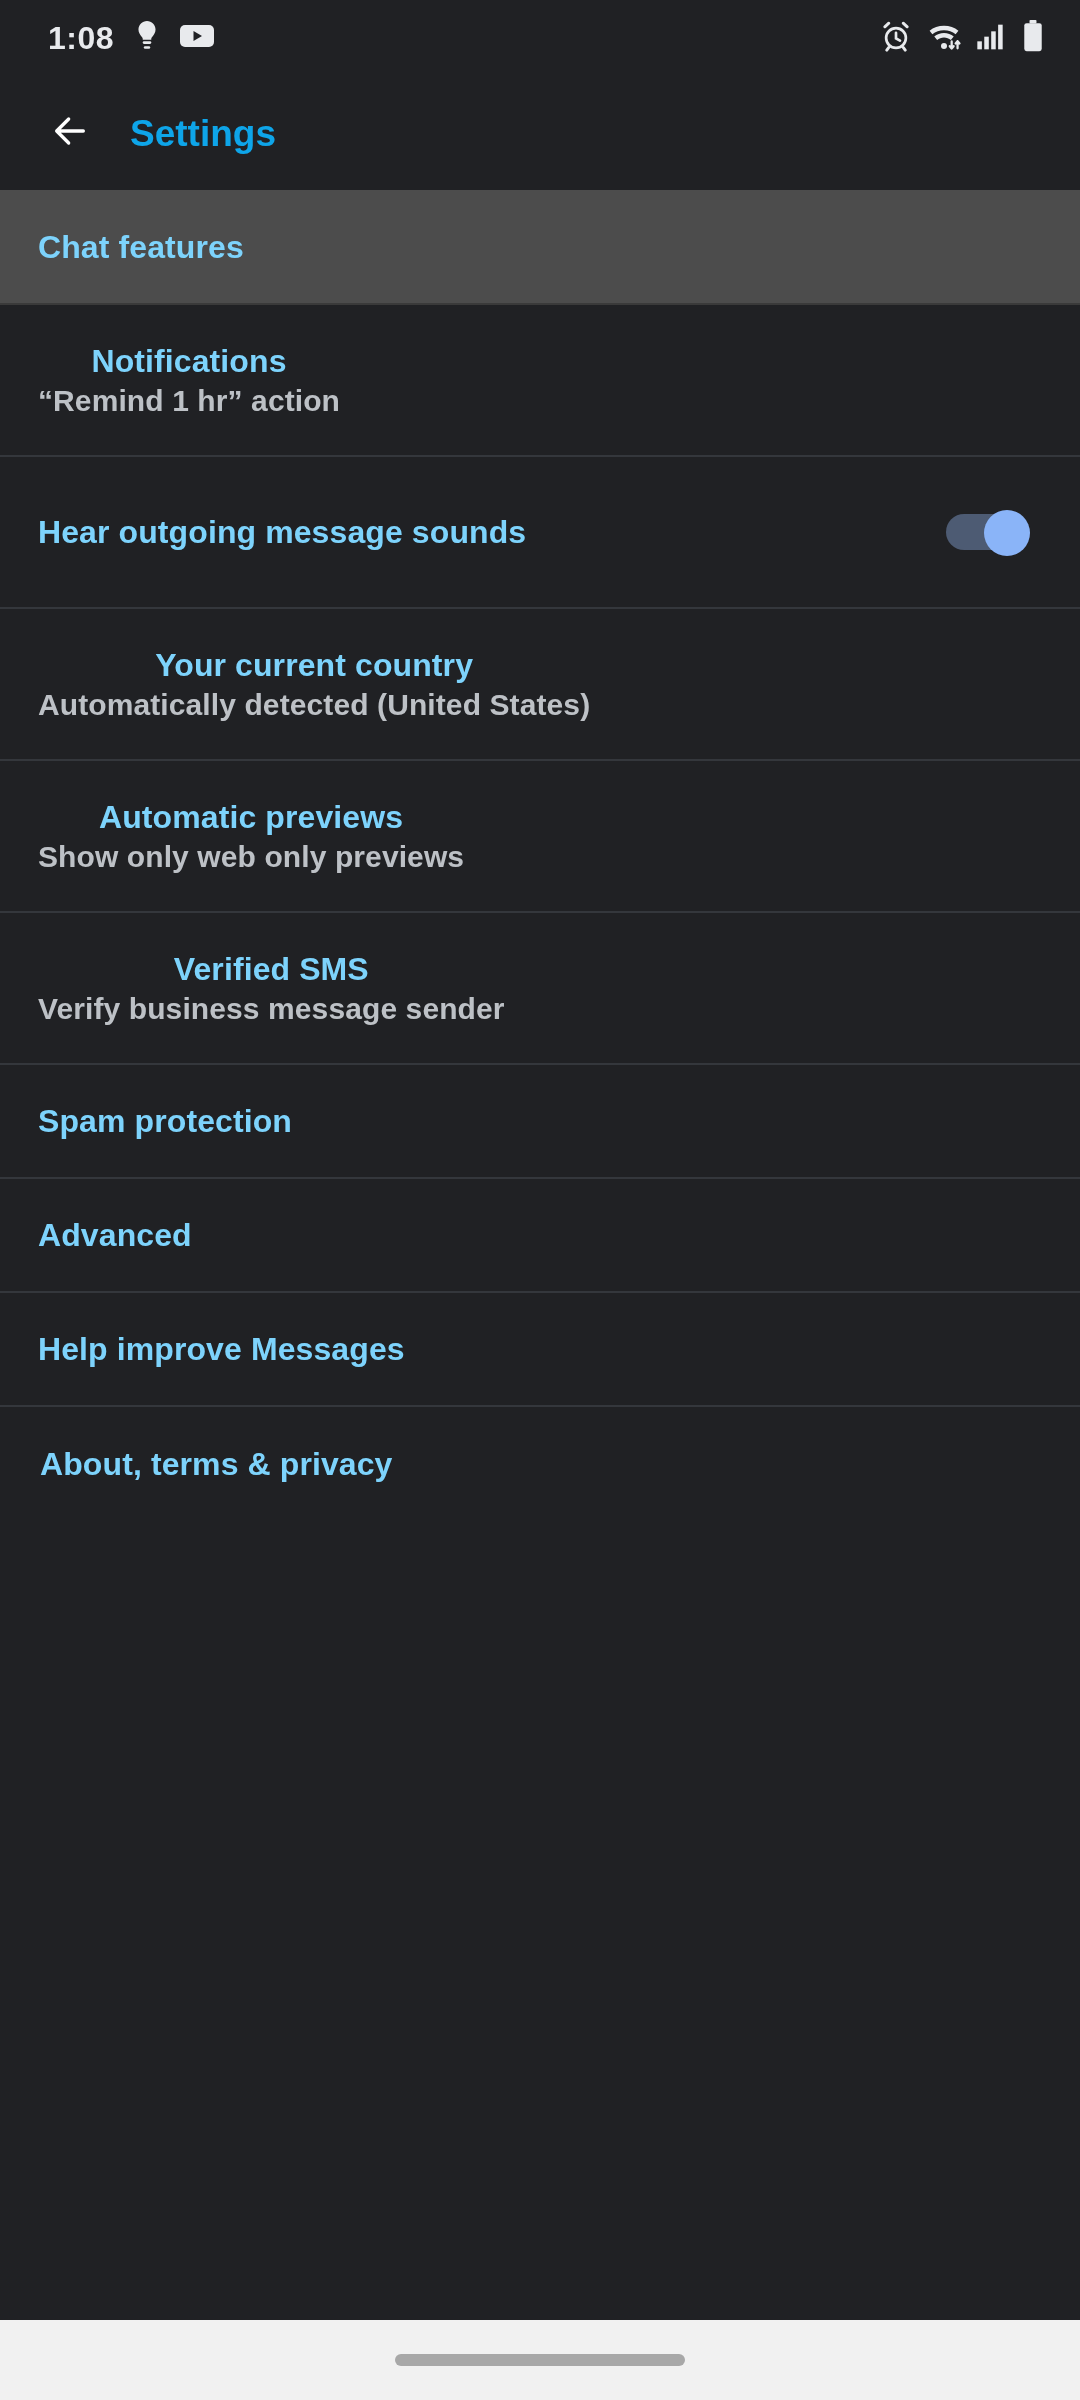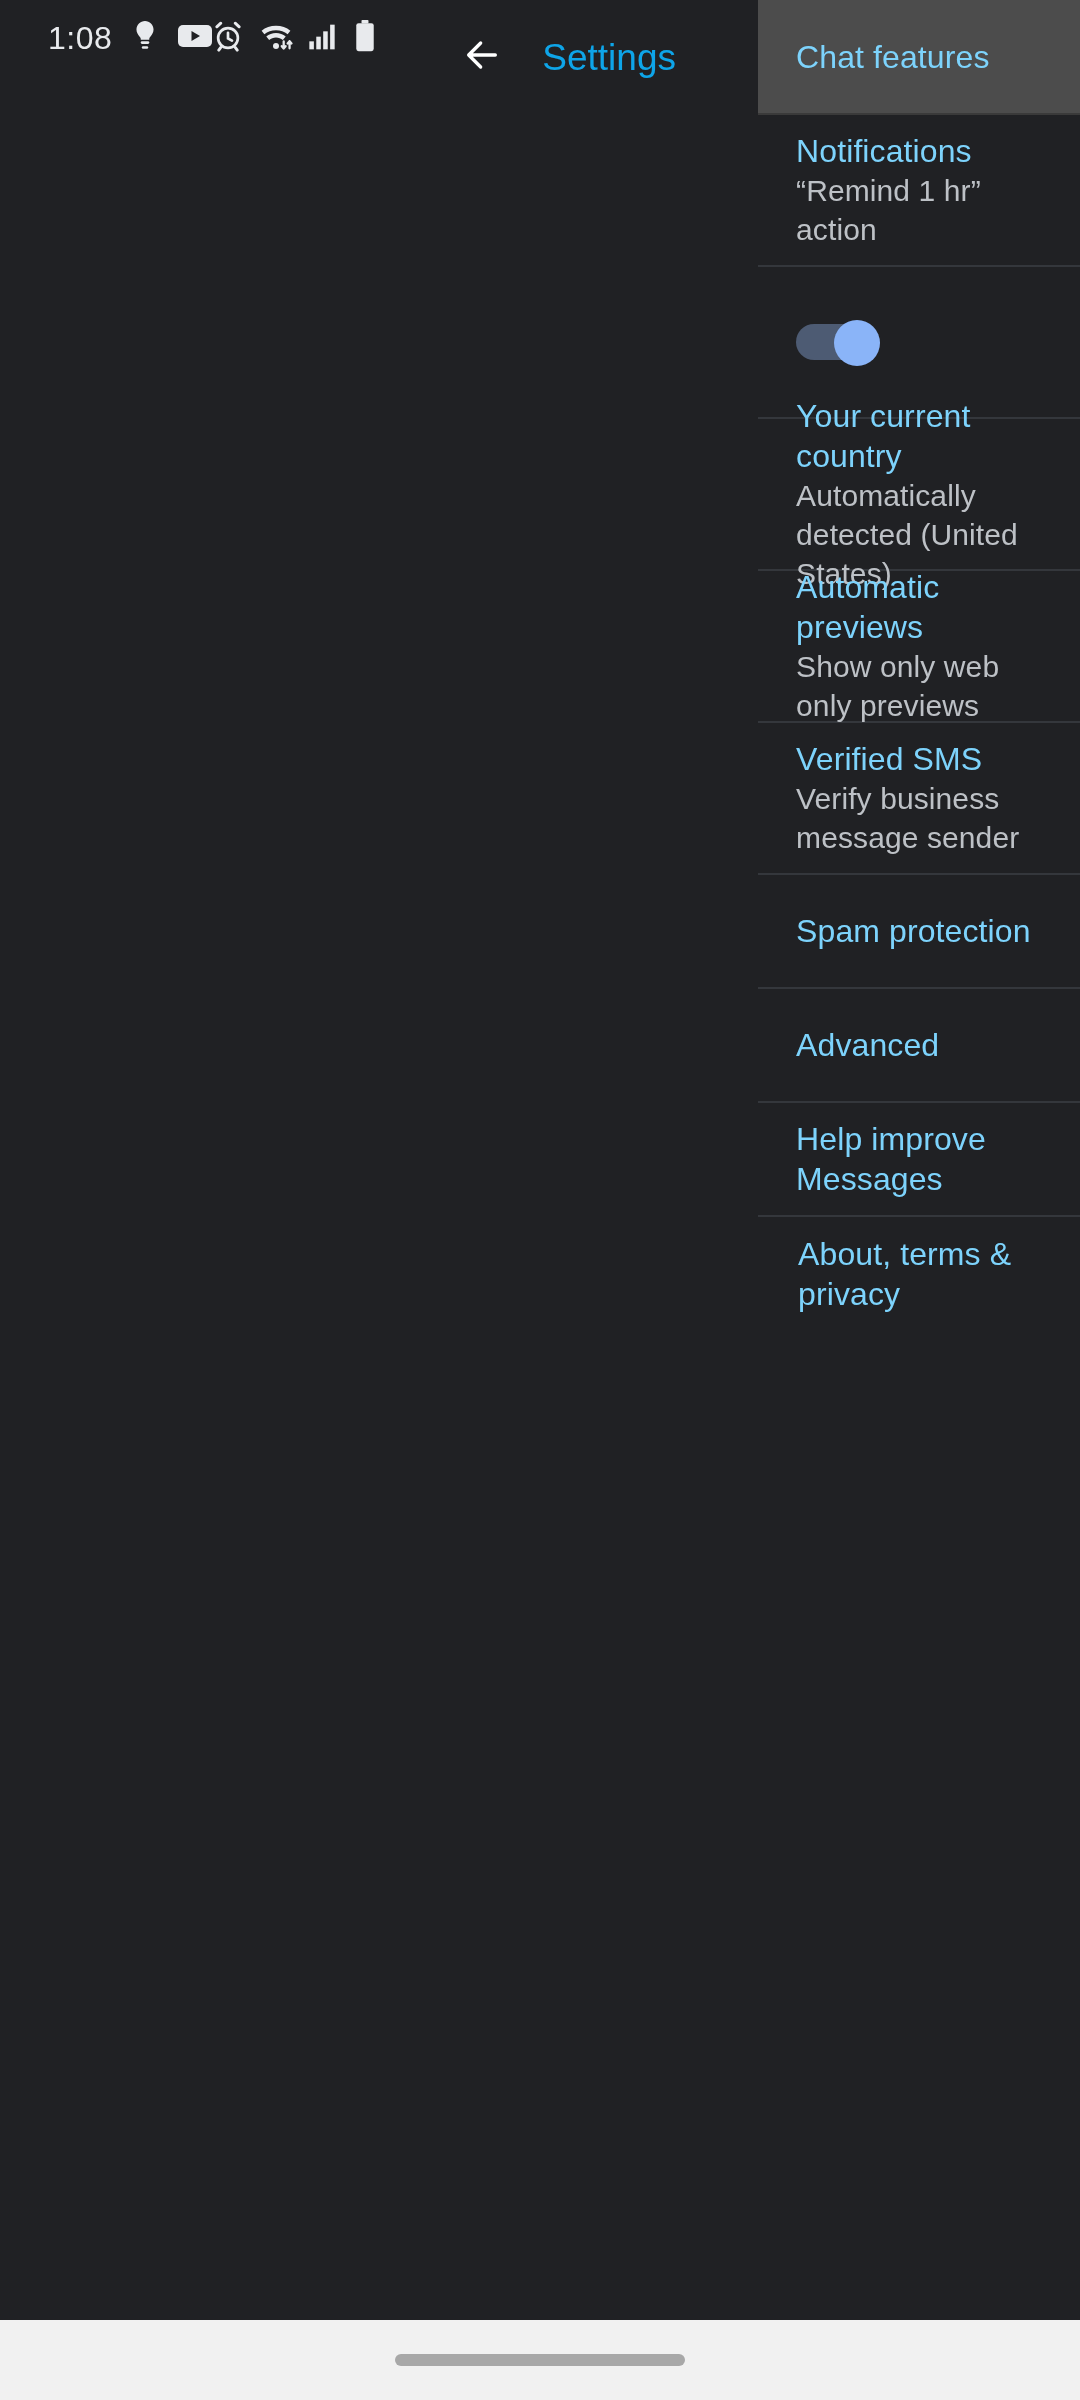--- a/index.html
+++ b/index.html
@@ -44,21 +44,21 @@
   .row{
     width:100%;
     padding:0 38px;
     display:flex; align-items:center; justify-content:space-between;
     border-bottom:2px solid #34373c;
     background:#202124;
     cursor:pointer;
   }
   .row-text{ display:flex; flex-direction:column; justify-content:center; }
   .row.one-line{ height:114px; }
-  .row.two-line{ height:152px; }
+  .row.two-line{ height:152px;text-align:center; }
   .row.highlight{
     background:#4c4c4c;
     height:115px;
     border-bottom:2px solid #3a3a3a;
   }
   .row.last{ border-bottom:none;padding-left:40px; }
 
   .title{
     color:#7dd3fc;
     font-size:32px;
@@ -101,21 +101,21 @@
     width:1080px; height:80px;
     background:#f1f1f1;
     display:flex; align-items:center; justify-content:center;
   }
   .gesture-pill{
     width:290px; height:12px;
     border-radius:6px;
     background:#a8a8a8;
   }
 
-  .screen{ display:flex; flex-direction:row; height:2400px; }
+  .screen{ display:flex; flex-direction:column; height:2400px;font-weight:bold; }
 </style>
 </head>
 <body>
 
 <div class="screen">
 
   <div class="statusbar">
     <div class="sb-left">
       <span class="sb-time">1:08</span>
       <span class="sb-icon">
@@ -187,20 +187,23 @@
     </div>
 
     <div class="row two-line">
       <div class="row-text">
         <span class="title">Notifications</span>
         <span class="subtitle">“Remind 1 hr” action</span>
       </div>
     </div>
 
     <div class="row two-line">
+      <div class="row-text">
+        <span class="title">Hear outgoing message sounds</span>
+      </div>
       <div class="switch">
         <div class="track"></div>
         <div class="thumb"></div>
       </div>
     </div>
 
     <div class="row two-line">
       <div class="row-text">
         <span class="title">Your current country</span>
         <span class="subtitle">Automatically detected (United States)</span>

